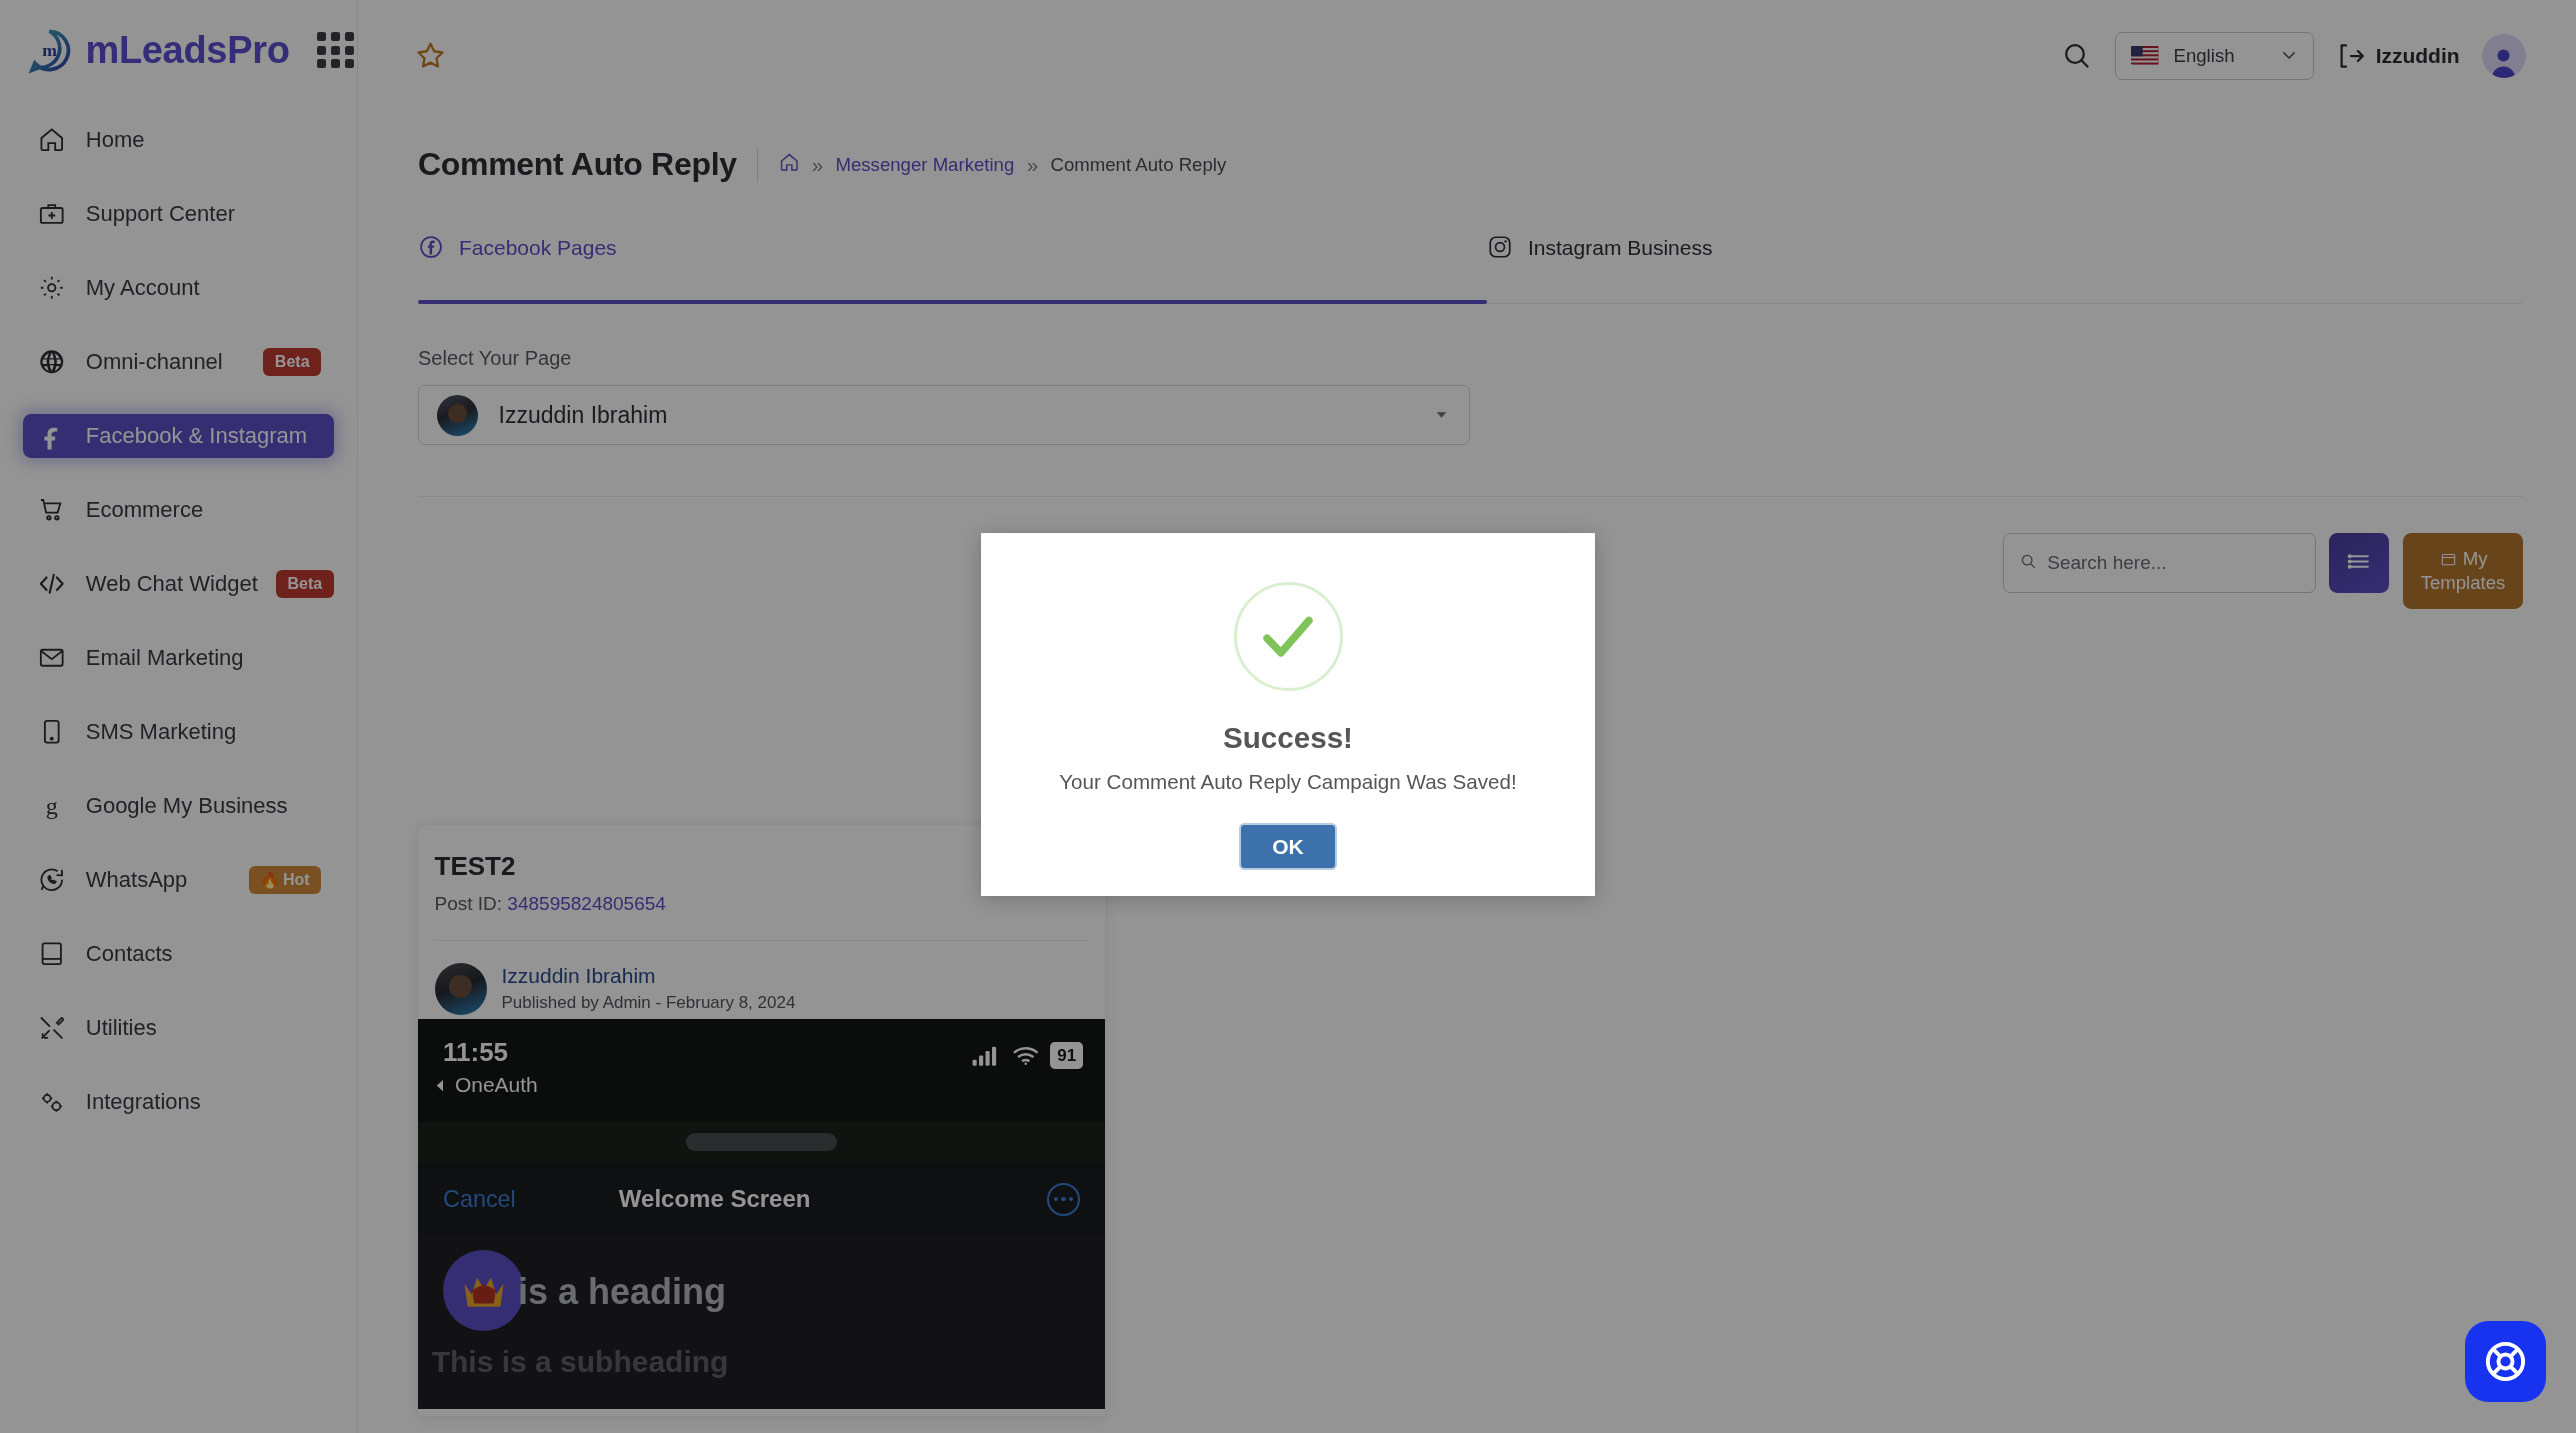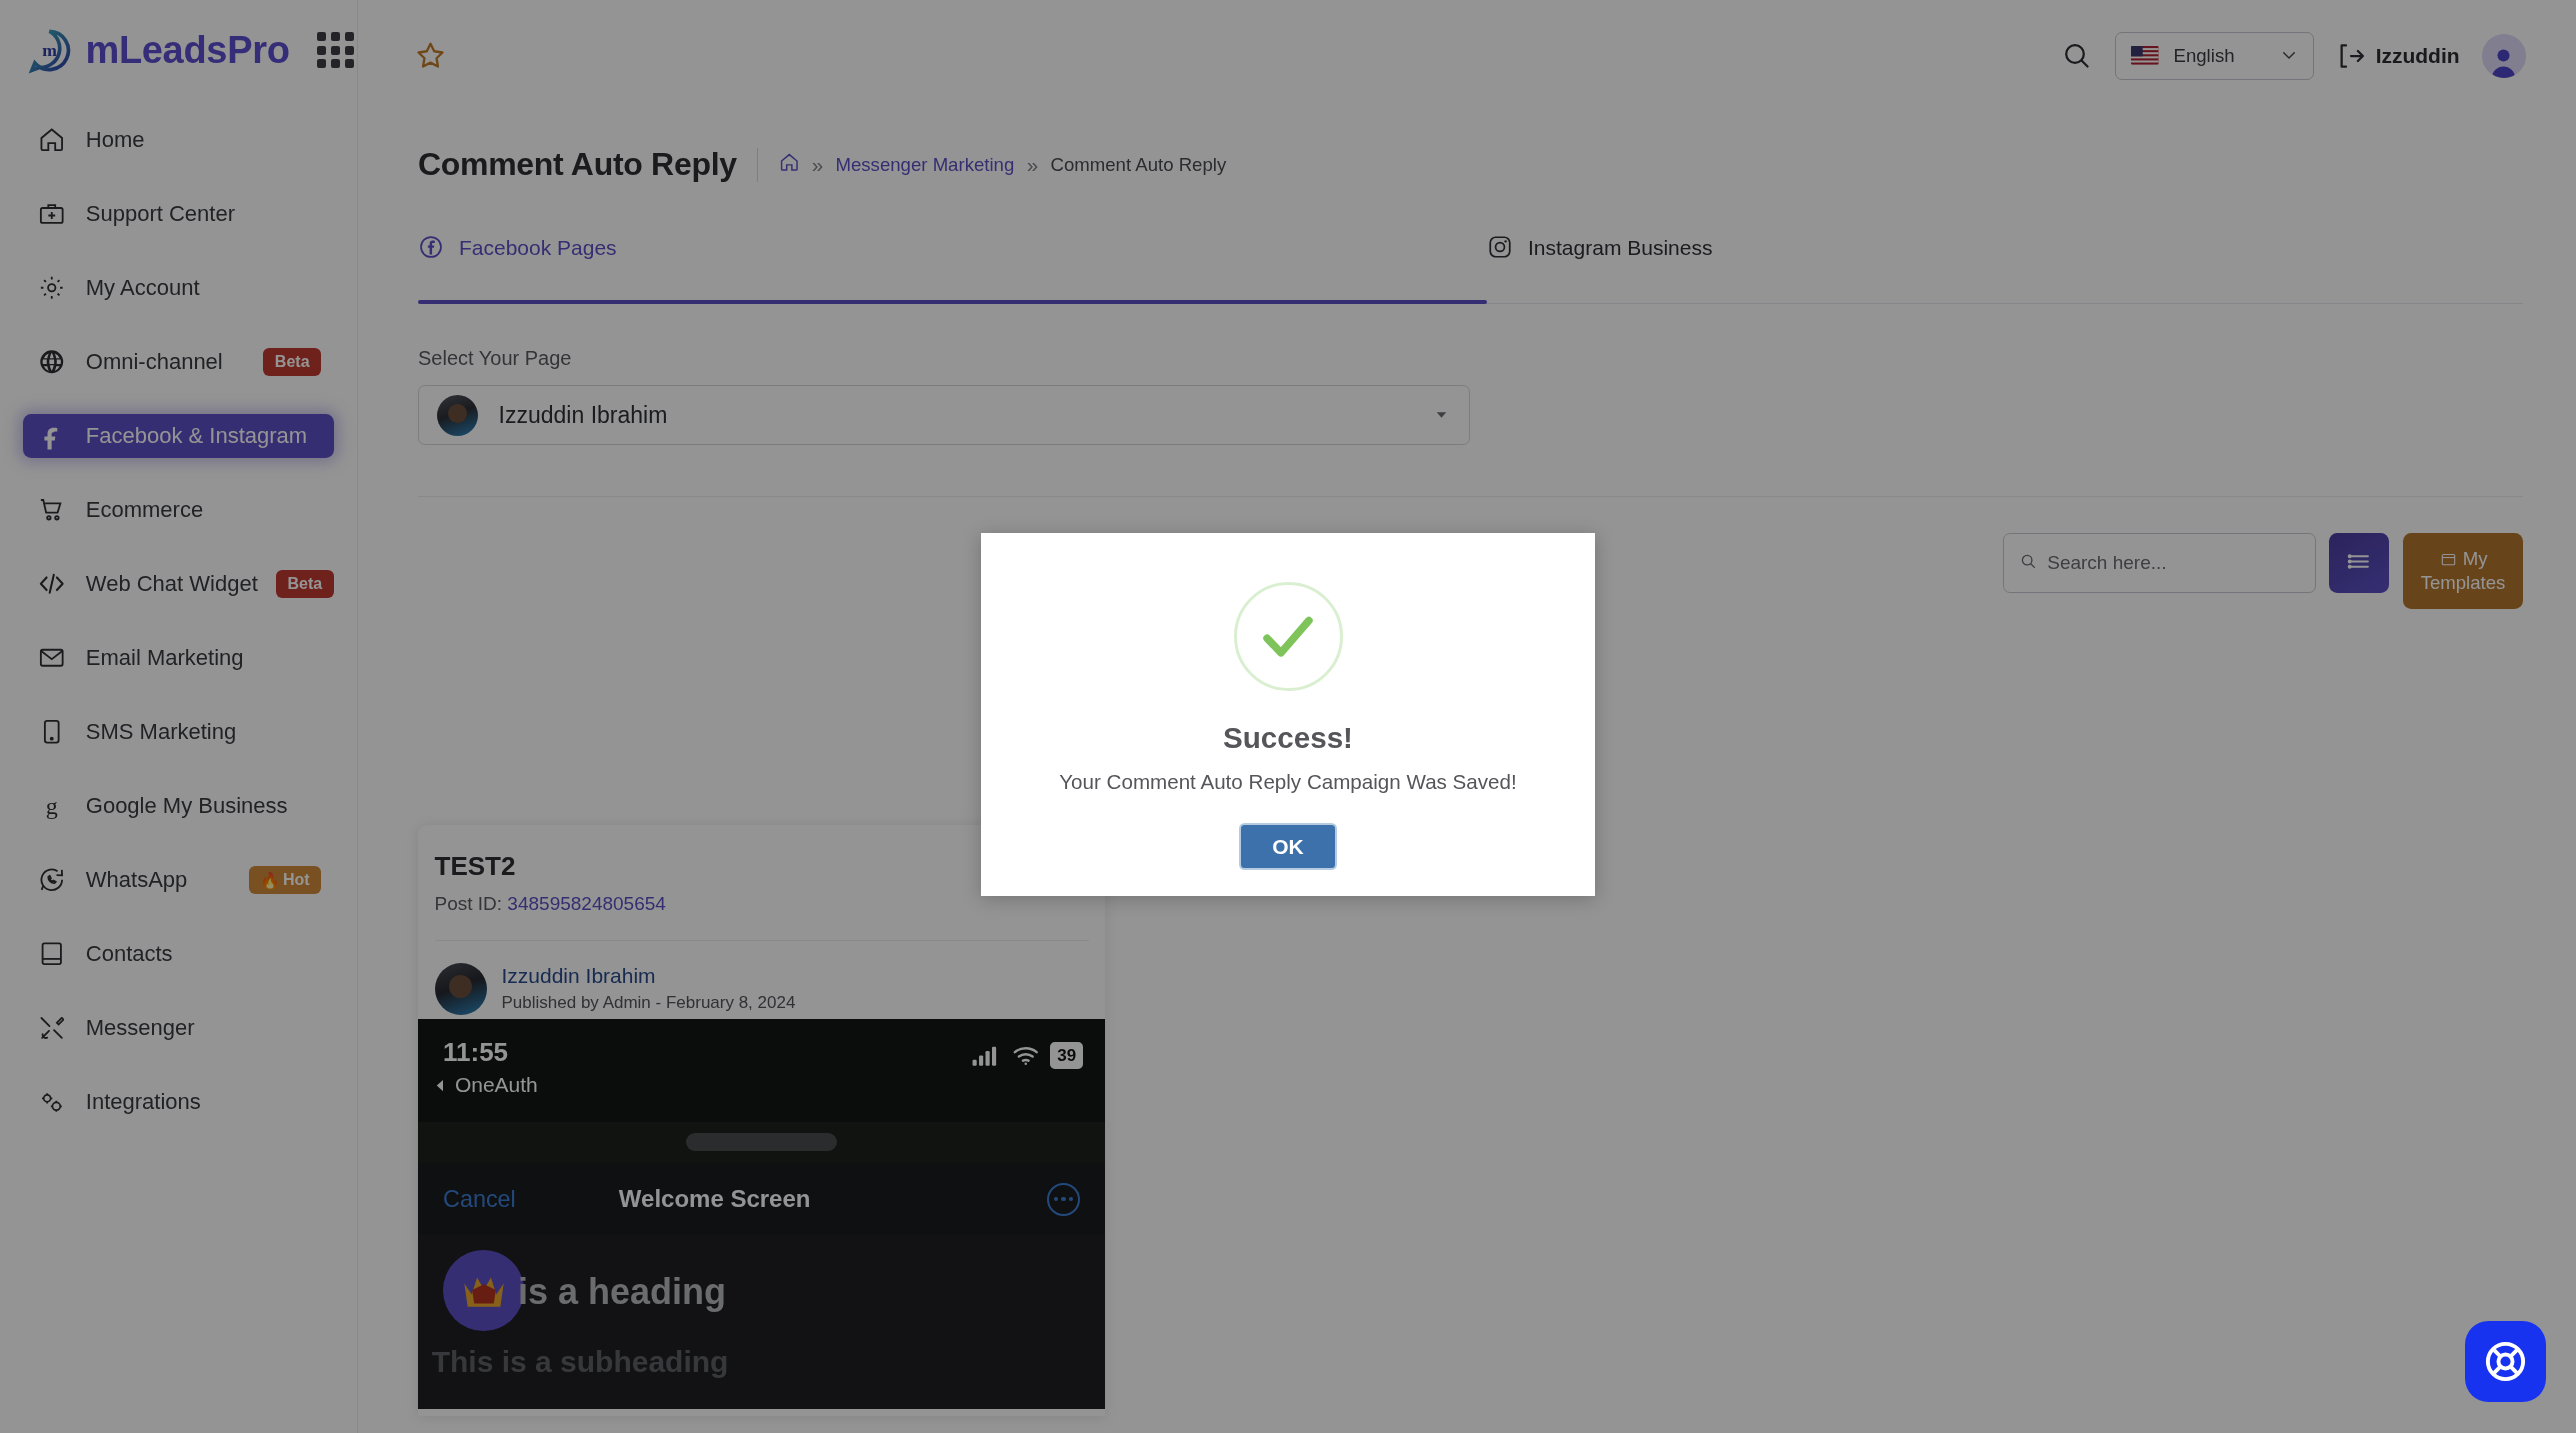--- a/index.html
+++ b/index.html
@@ -467,21 +467,21 @@
         <span class="nav-label">Contacts</span>
       </div>
 
       <div class="nav-item">
         <span class="ico">
             <svg width="27.5" height="27.5" viewBox="0 0 24 24" fill="none" stroke="currentColor" stroke-width="1.6" stroke-linecap="round">
               <path d="M3 3.5 10 10.5M14 14l6.8 6.8M20.5 3.5l-4 4.2 1.5 1.5 4-4.1c.2-.6-1-2-1.5-1.6ZM3.6 20.8l6-6"></path>
               <path d="M4 17.5a3 3 0 0 0 4 3.2"></path>
             </svg>
           </span>
-        <span class="nav-label">Messenger</span>
+        <span class="nav-label">Utilities</span>
       </div>
 
       <div class="nav-item">
         <span class="ico">
             <svg width="27.5" height="27.5" viewBox="0 0 24 24" fill="none" stroke="currentColor" stroke-width="1.5">
               <circle cx="8" cy="9" r="3"></circle>
               <circle cx="16" cy="16" r="3.4"></circle>
               <path d="M8 4.5v1.2M8 12.3v1.2M3.5 9h1.2M11.3 9h1.2"></path>
               <path d="M16 11.2v1.1M16 19.7v1.1M11.2 16h1.1M19.7 16h1.1"></path>
             </svg>
@@ -670,21 +670,21 @@
                 <rect x="6.3" y="8.5" width="3.4" height="8.5" rx="1"></rect>
                 <rect x="11.6" y="5" width="3.4" height="12" rx="1"></rect>
                 <rect x="16.9" y="1.5" width="3.4" height="15.5" rx="1"></rect>
               </svg>
             <svg width="27.5" height="22" viewBox="0 0 24 18" fill="none" stroke="#fff" stroke-width="2.2" stroke-linecap="round">
                 <path d="M2.5 5.6a15 15 0 0 1 19 0"></path>
                 <path d="M6 9.4a10 10 0 0 1 12 0"></path>
                 <path d="M9.6 13.1a5 5 0 0 1 4.8 0"></path>
                 <circle cx="12" cy="15.8" r="1.1" fill="#fff" stroke="none"></circle>
               </svg>
-            <span id="bat"><span>39</span></span>
+            <span id="bat"><span>91</span></span>
           </div>
         </div>
         <div id="prev-blur"></div>
         <div id="prev-pill"></div>
 
         <div id="prev-navbar">
           <span id="prev-cancel">Cancel</span>
           <span id="prev-screen-title">Welcome Screen</span>
           <span id="prev-dots">
               <i></i>

